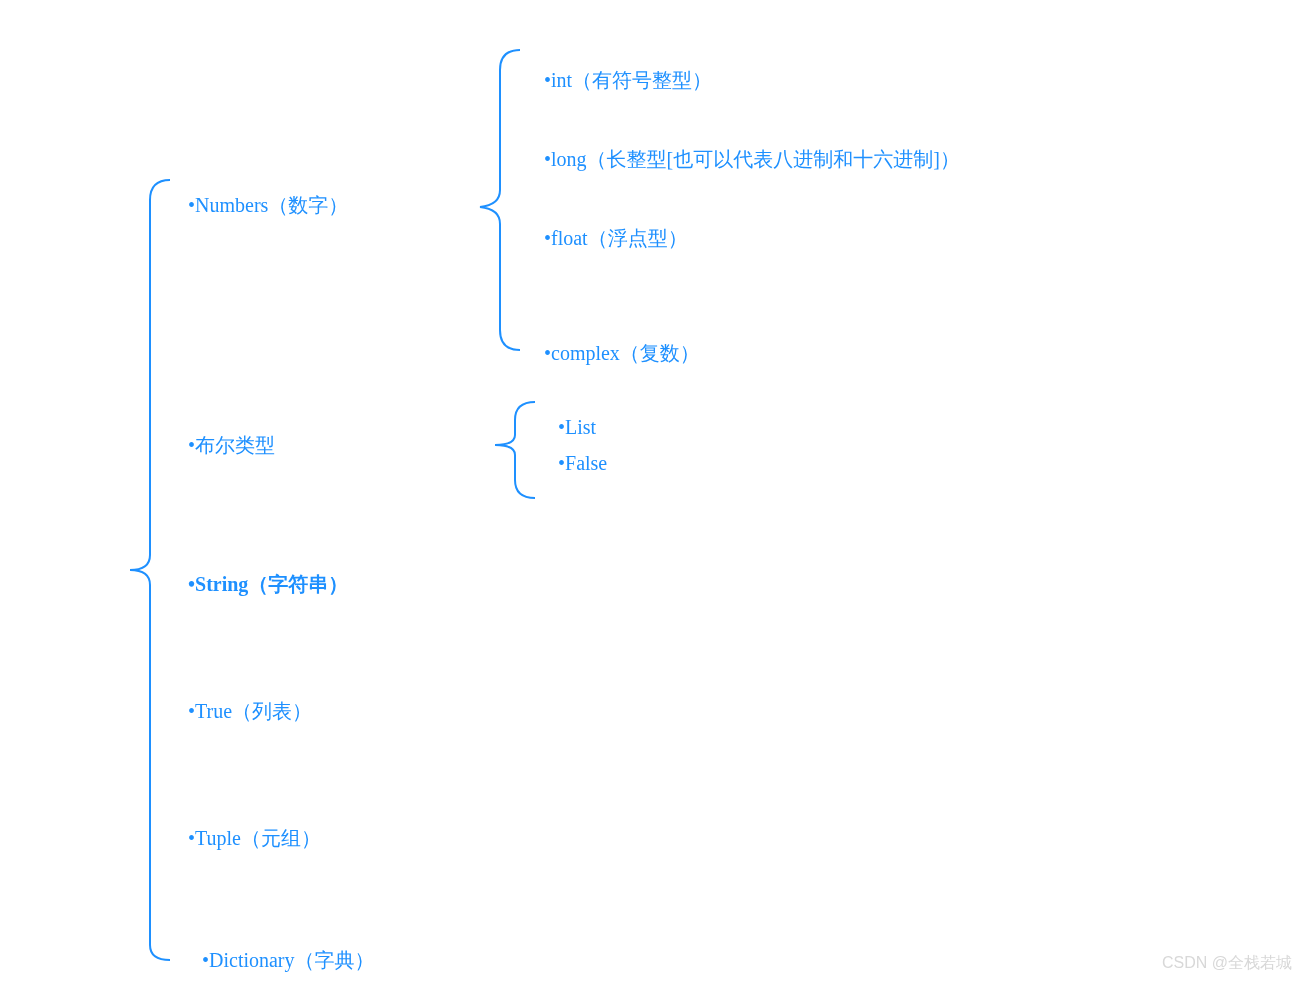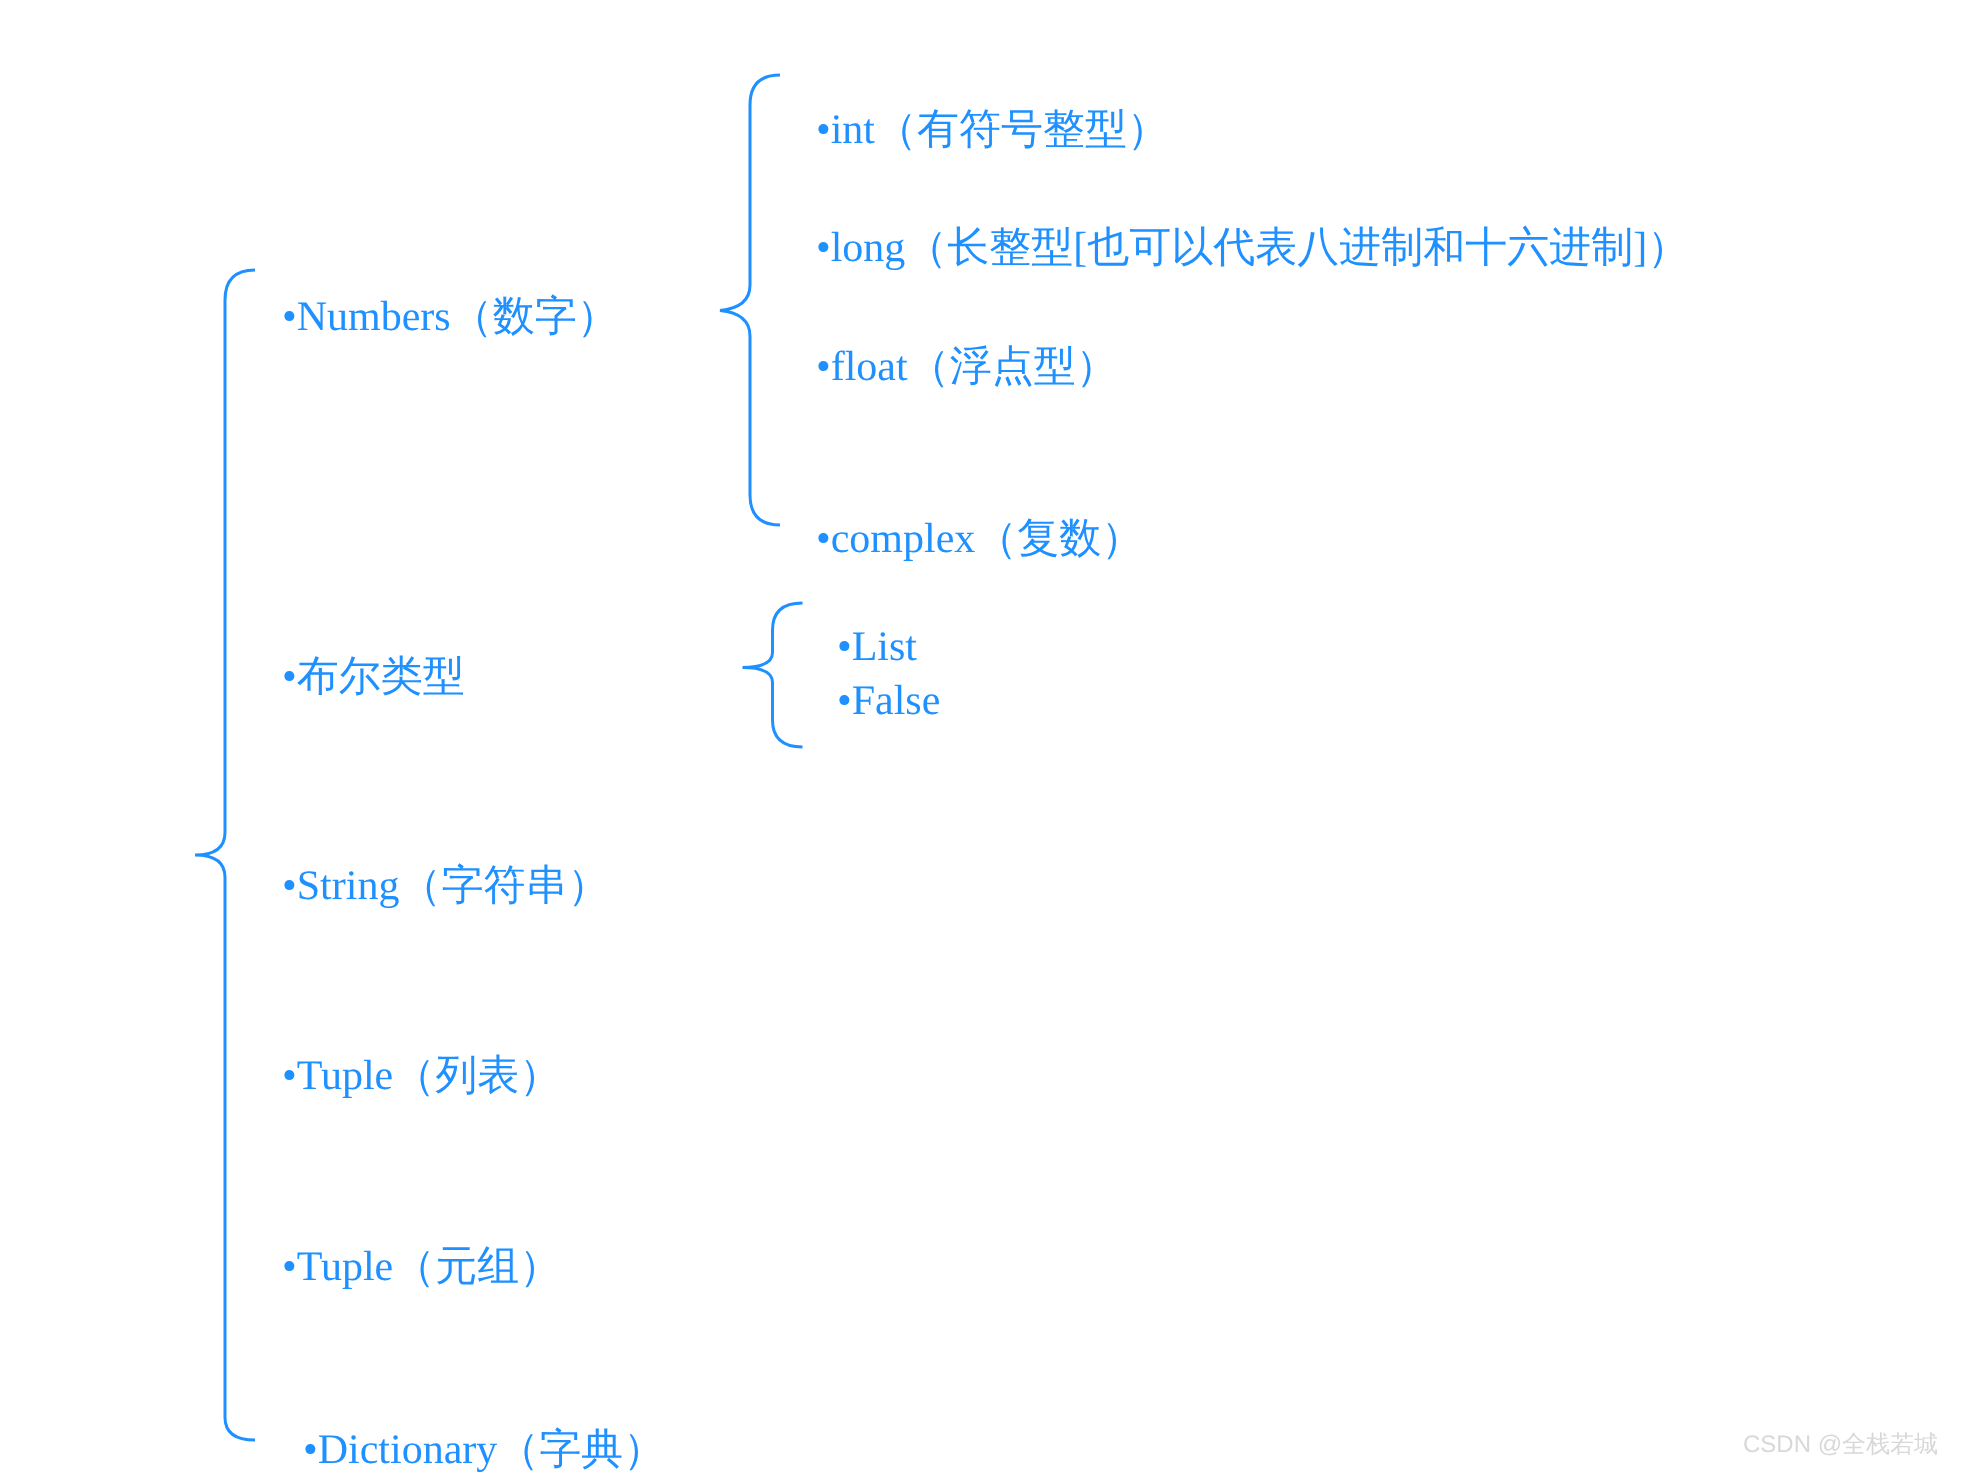--- a/index.html
+++ b/index.html
@@ -10,21 +10,21 @@
     body {
       width: 1310px;
       height: 986px;
       background: #ffffff;
       position: relative;
       font-family: "Times New Roman", serif;
     }
     .text-item {
       position: absolute;
       color: #1E90FF;
-      font-size: 28px;
+      font-size: 20px;
       white-space: nowrap;
     }
     .watermark {
       position: absolute;
       color: #d8d8d8;
       font-size: 16px;
       font-family: Liberation Sans, sans-serif;
     }
     svg {
       position: absolute;
@@ -60,22 +60,22 @@
              L 515 435
              Q 515 445 495 445
              Q 515 445 515 455
              L 515 480
              Q 515 498 535 498"></path>
   </g>
 </svg>
 
 <div class="text-item" style="left:188px; top:192px;">•Numbers（数字）</div>
 <div class="text-item" style="left:188px; top:432px;">•布尔类型</div>
-<div class="text-item" style="left:188px; top:571px;">•String（字符串）</div>
-<div class="text-item" style="left:188px; top:698px;">•Tuple（列表）</div>
+<div class="text-item" style="left:188px; top:571px;font-weight:bold;">•String（字符串）</div>
+<div class="text-item" style="left:188px; top:698px;">•True（列表）</div>
 <div class="text-item" style="left:188px; top:825px;">•Tuple（元组）</div>
 <div class="text-item" style="left:202px; top:947px;">•Dictionary（字典）</div>
 
 <div class="text-item" style="left:544px; top:67px;">•int（有符号整型）</div>
 <div class="text-item" style="left:544px; top:146px;">•long（长整型[也可以代表八进制和十六进制]）</div>
 <div class="text-item" style="left:544px; top:225px;">•float（浮点型）</div>
 <div class="text-item" style="left:544px; top:304px;margin-top:36px;">•complex（复数）</div>
 
 <div class="text-item" style="left:558px; top:416px;">•List</div>
 <div class="text-item" style="left:558px; top:452px;">•False</div>

